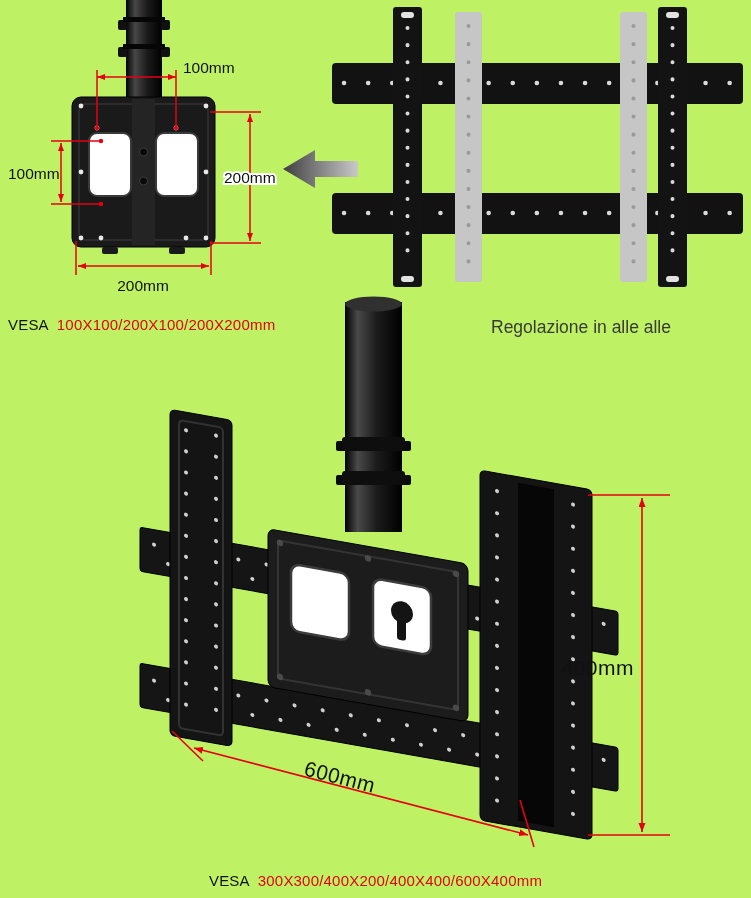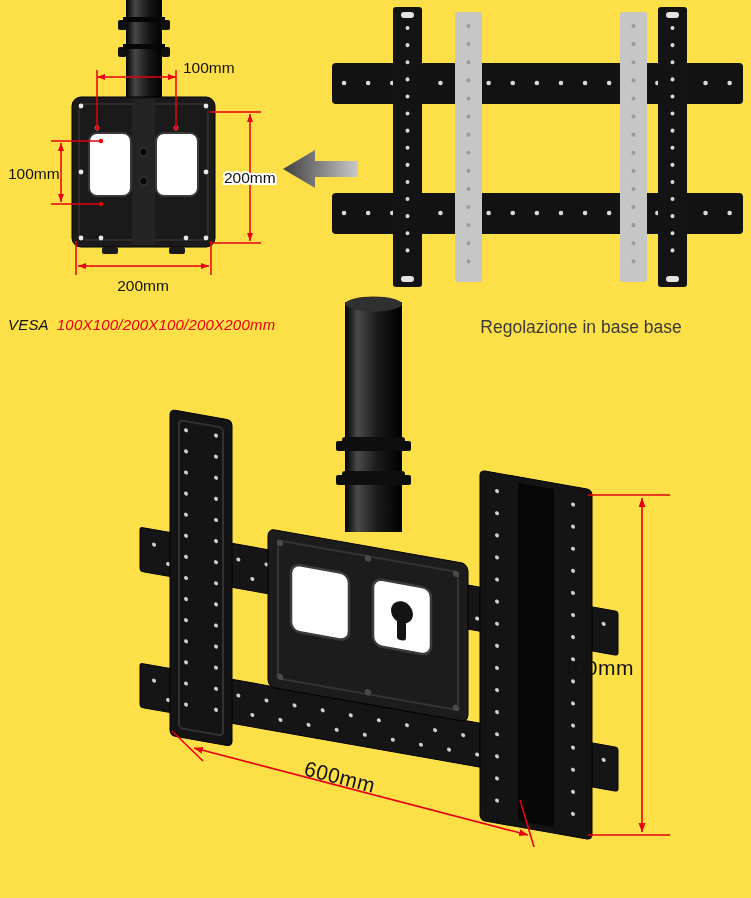--- a/index.html
+++ b/index.html
@@ -1,19 +1,19 @@
 <!DOCTYPE html>
 <html><head>
 <meta charset="utf-8">
 <style>
   html,body{margin:0;padding:0;background:#ffffff;}
-  .page{position:relative;width:751px;height:898px;background:#fde047;
+  .page{position:relative;width:751px;height:898px;background:#bef264;
         font-family:"Liberation Sans",sans-serif;overflow:hidden;}
   .abs{position:absolute;}
-  .vesa-line{position:absolute;font-size:15px;color:#111;white-space:nowrap;letter-spacing:.2px;font-style:italic;}
+  .vesa-line{position:absolute;font-size:15px;color:#111;white-space:nowrap;letter-spacing:.2px;}
   .vesa-line .sizes{color:#e60012;margin-left:8px;}
   .caption{position:absolute;left:420px;top:314px;width:322px;text-align:center;
            font-size:17.5px;color:#3a3a3a;line-height:1.5;}
   .vesa-large{left:0;top:872px;width:100%;text-align:center;}
   text.dim{font-family:"Liberation Sans",sans-serif;font-size:15.5px;fill:#111;}
   text.big{font-size:21px;letter-spacing:.5px;}
   text.halo{stroke:#fff;stroke-width:4px;paint-order:stroke;}
 </style>
 </head>
 <body>
@@ -127,21 +127,21 @@
       <rect x="336" y="274" width="13" height="6" rx="3" fill="#e2e2e2"></rect>
       <line x1="342.5" y1="26" x2="342.5" y2="264" stroke="#d9d9d9" stroke-width="4" stroke-dasharray="0.1 17" stroke-linecap="round"></line>
     </g>
   </svg>
 
   <div class="vesa-line" style="left:8px;top:316px;">
     <span>VESA</span><span class="sizes">100X100/200X100/200X200mm</span>
   </div>
 
   <div class="caption">
-    <div>Regolazione in base base</div>
+    <div>Regolazione in alle alle</div>
   </div>
 
   <svg class="abs" style="left:20px;top:295px;" width="710" height="585" viewBox="0 0 710 585">
     <defs>
       <marker id="arB" markerWidth="12" markerHeight="10" refX="9" refY="3.5" orient="auto-start-reverse" markerUnits="userSpaceOnUse">
         <path d="M0,0 L9,3.5 L0,7 Z" fill="#e60012"></path>
       </marker>
       <linearGradient id="poleB" x1="0" y1="0" x2="1" y2="0">
         <stop offset="0" stop-color="#000"></stop>
           <stop offset="0.22" stop-color="#4a4a4a"></stop>
@@ -207,14 +207,17 @@
       <line x1="622" y1="203" x2="622" y2="537" marker-start="url(#arB)" marker-end="url(#arB)"></line>
       <line x1="152" y1="436" x2="183" y2="466"></line>
       <line x1="500" y1="505" x2="514" y2="552"></line>
       <line x1="174" y1="453" x2="508" y2="540" marker-start="url(#arB)" marker-end="url(#arB)"></line>
     </g>
 
     <text class="dim big" x="614" y="380" text-anchor="end">400mm</text>
     <text class="dim big" x="318" y="489" text-anchor="middle" transform="rotate(14.5 318 489)">600mm</text>
   </svg>
 
+  <div class="vesa-line vesa-large">
+    <span>VESA</span><span class="sizes">300X300/400X200/400X400/600X400mm</span>
+  </div>
 
 </div>
 
 </body></html>

